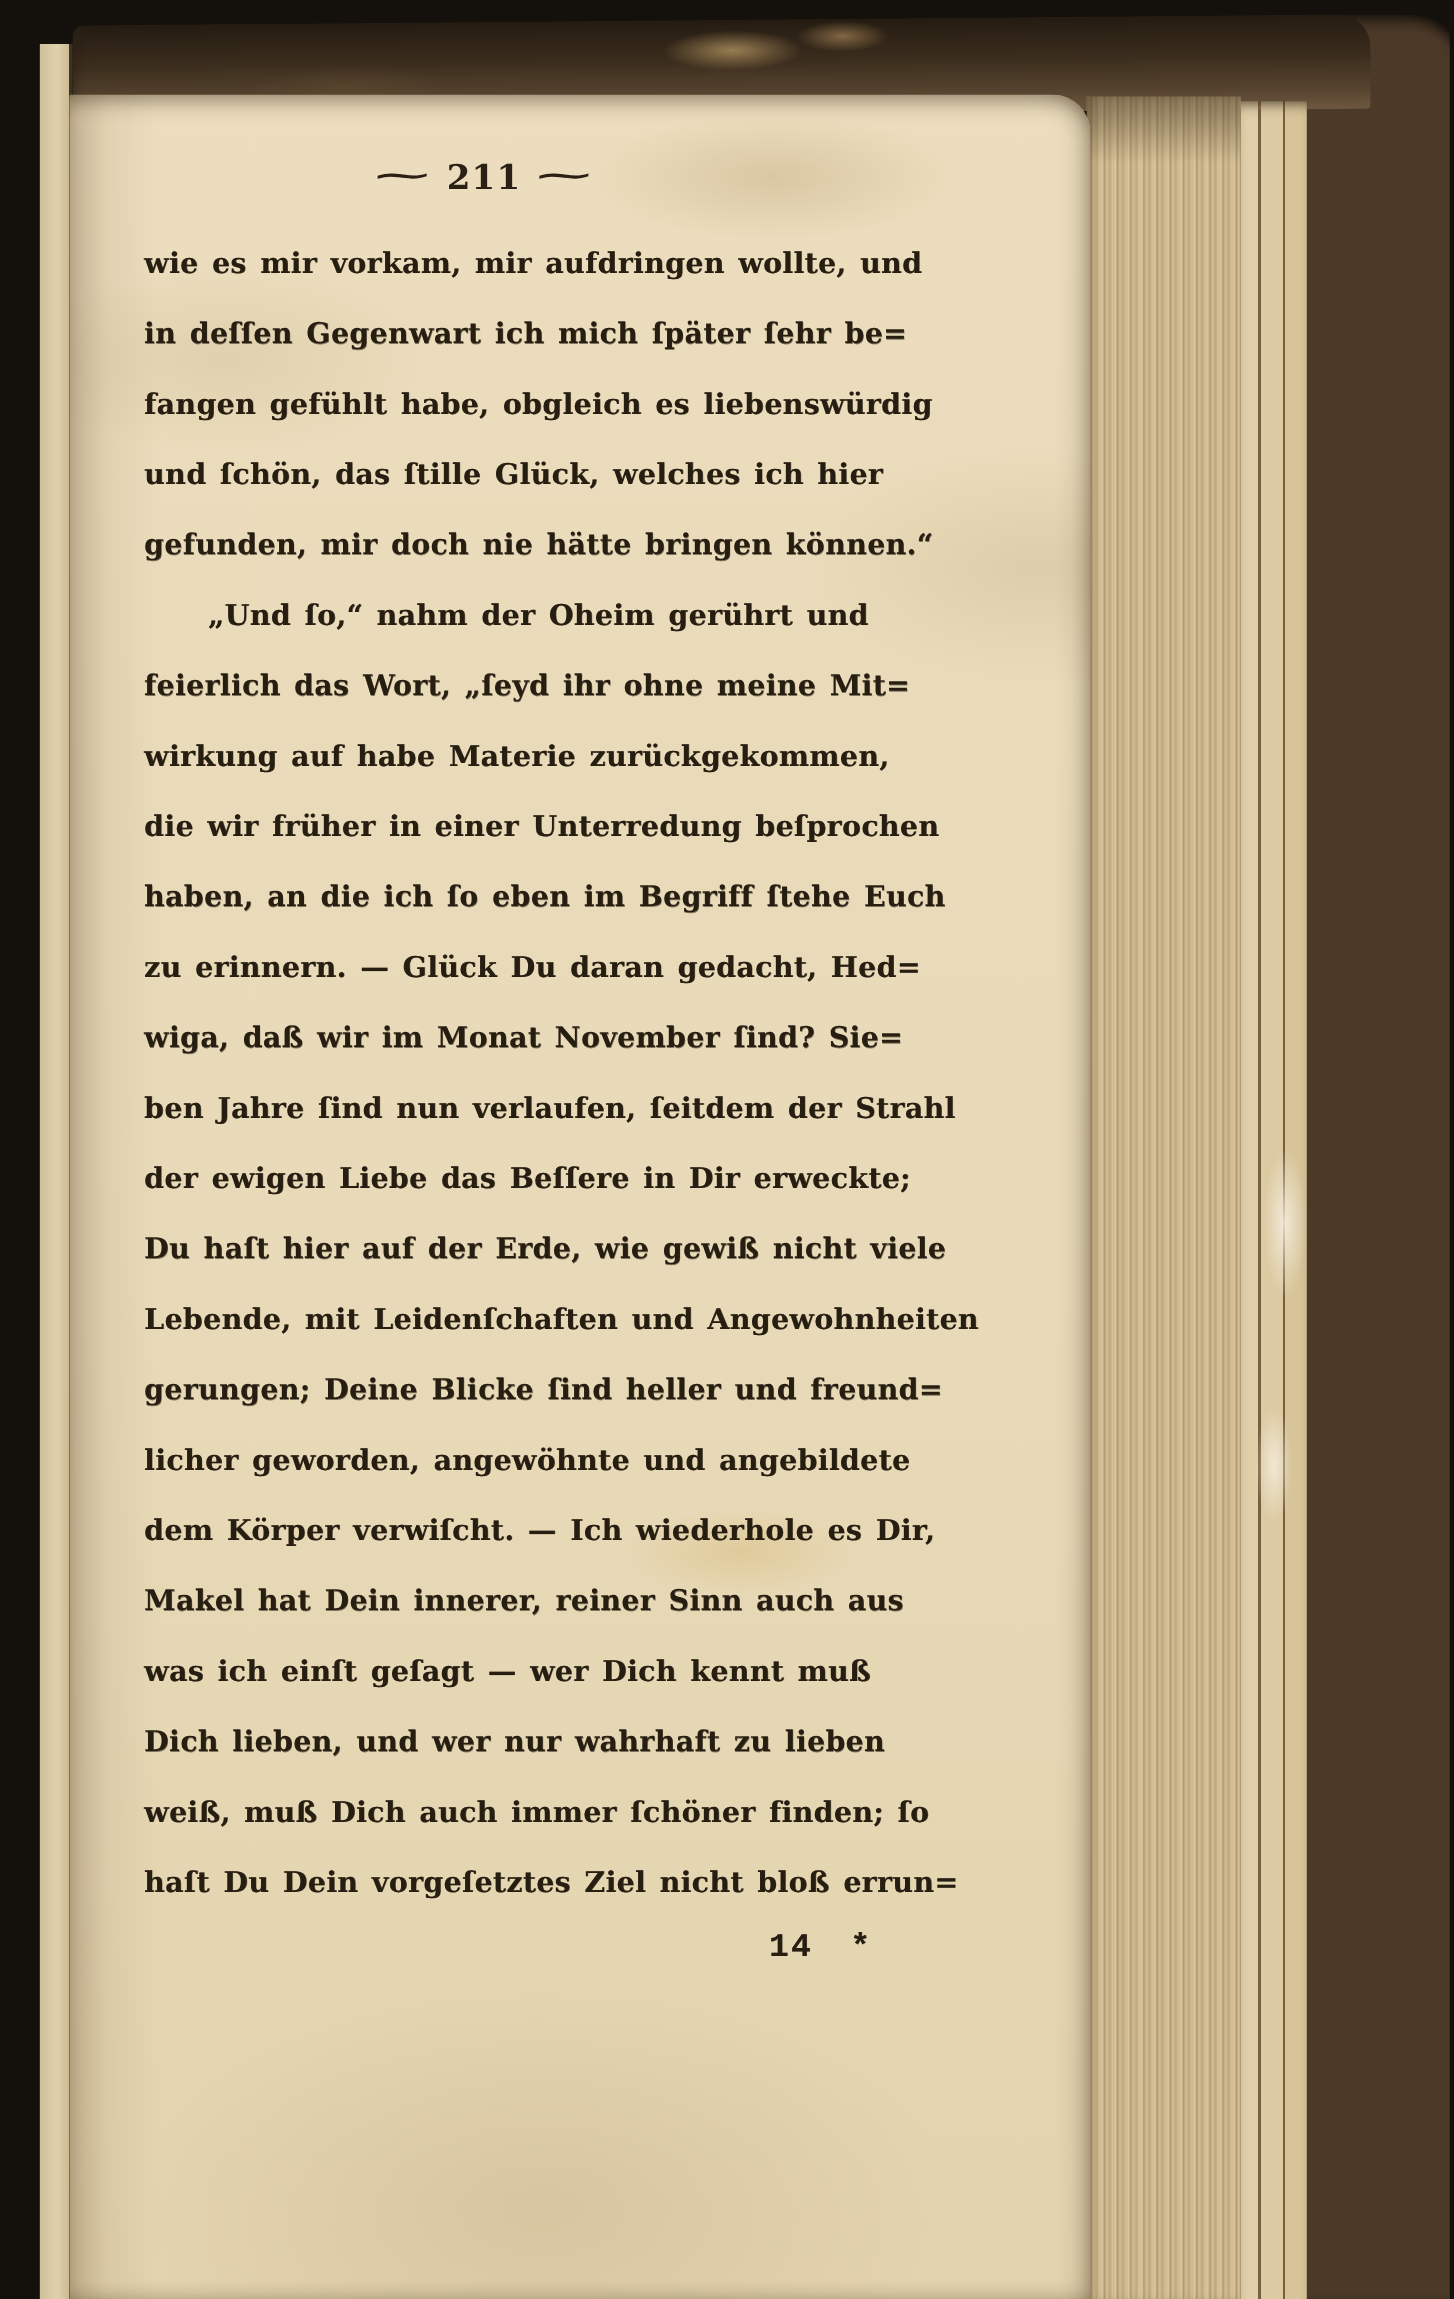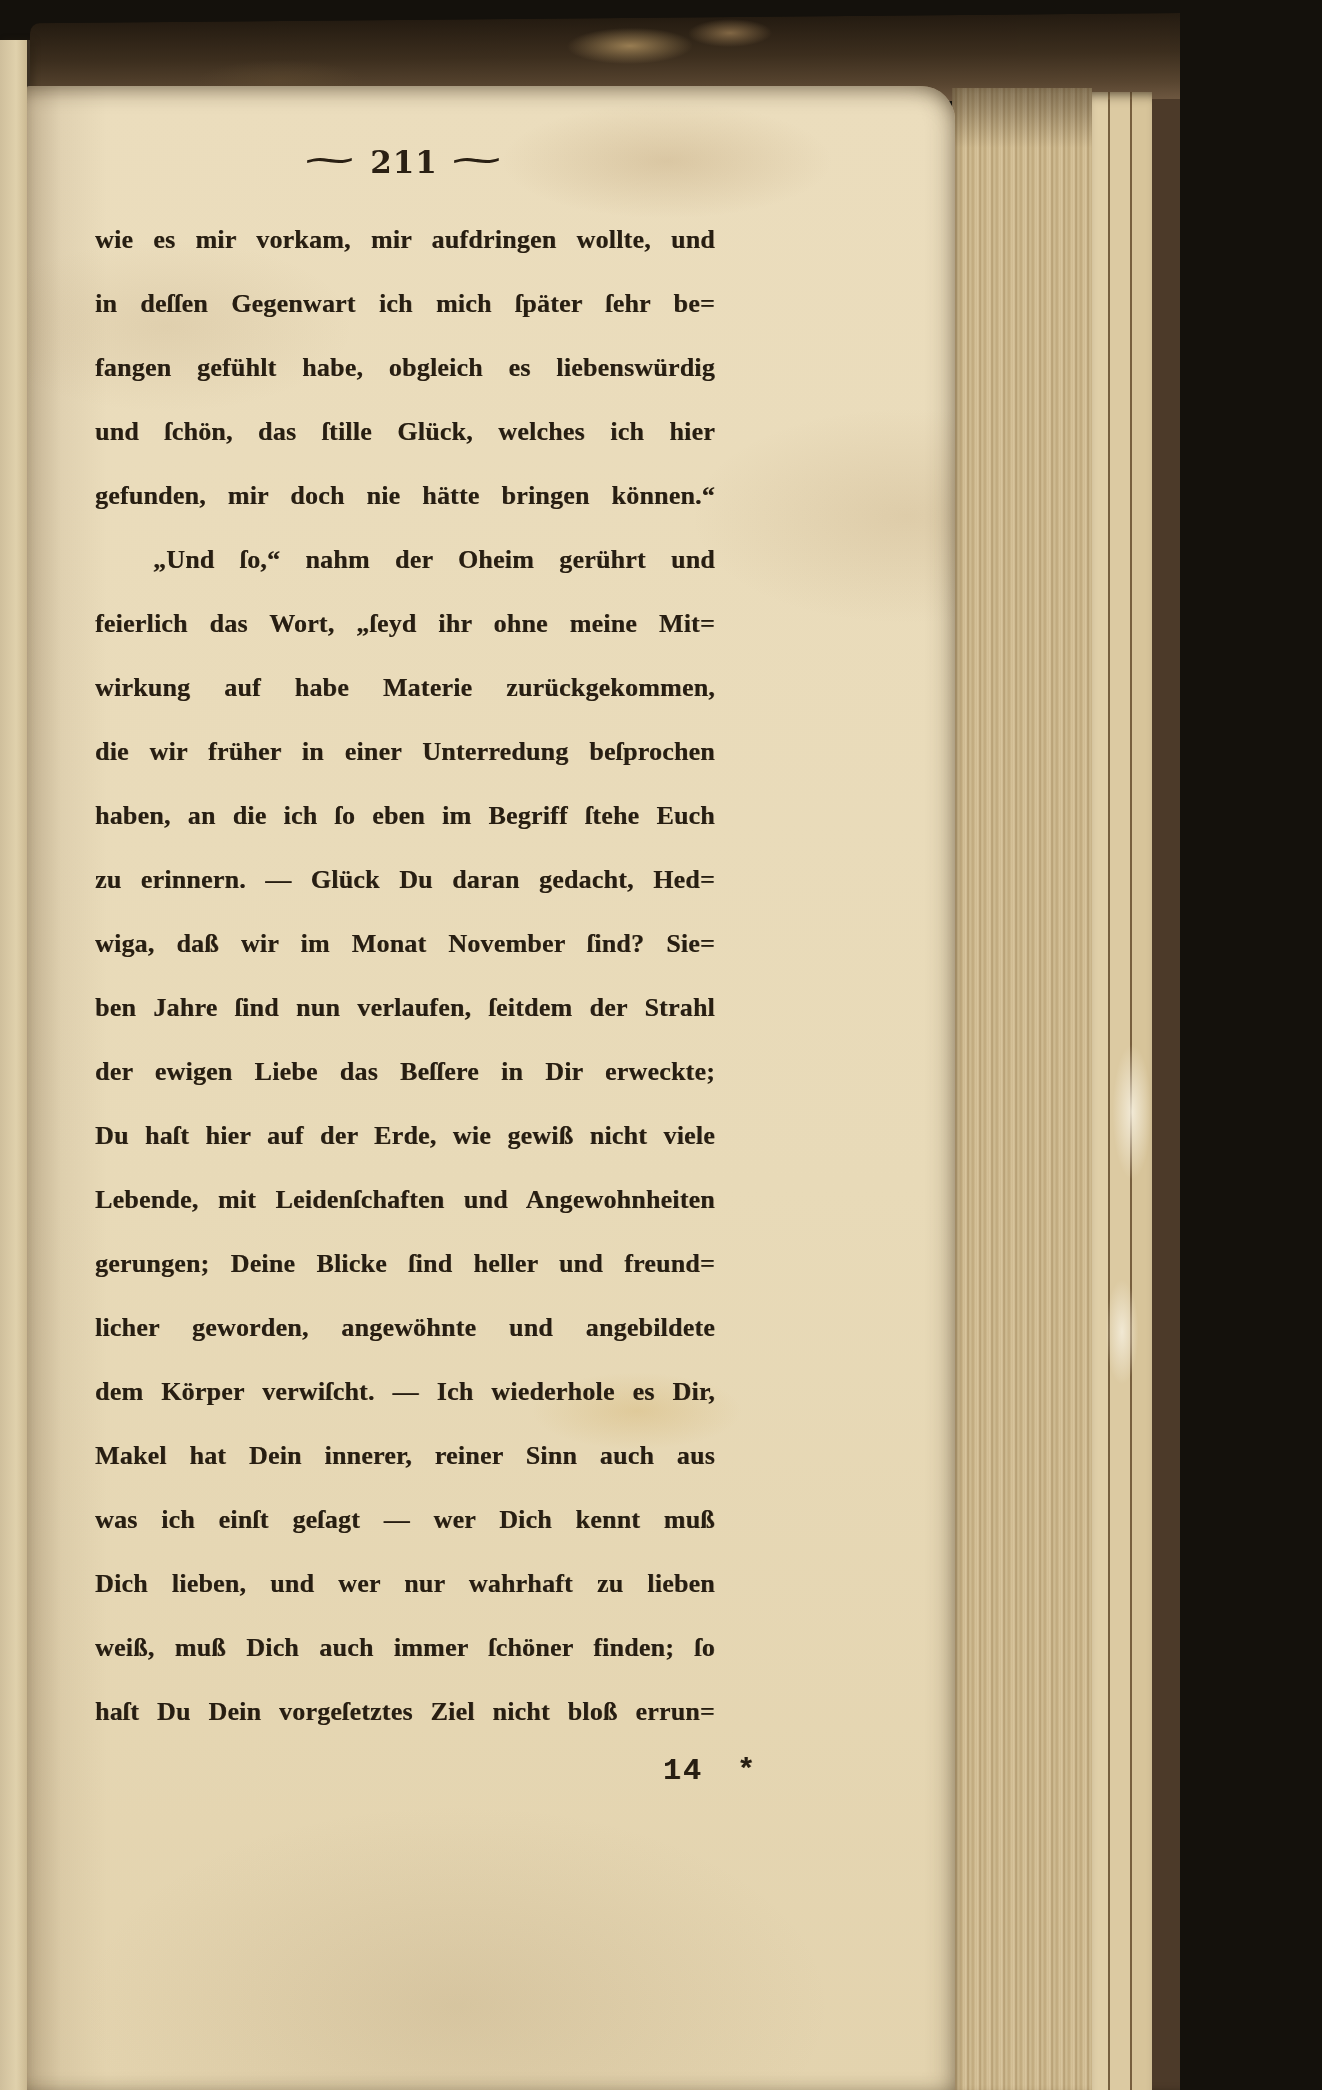--- a/index.html
+++ b/index.html
@@ -2,21 +2,21 @@
 <html><head>
 <meta charset="utf-8">
 <style>
   html, body { margin: 0; padding: 0; }
   body {
     width: 1322px; height: 2090px;
     background: #14110c;
     font-family: "DejaVu Serif", serif;
     overflow: hidden;
   }
-  .stage { position: relative; width: 1180px; height: 2090px; overflow: hidden; }
+  .stage { position: relative; width: 1282px; height: 2090px; overflow: hidden; margin-left: 36px; }
 
   
   .leather {
     position: absolute; left: 1128px; top: 14px; width: 170px; height: 2076px;
     border-radius: 0 52px 0 0;
     background:
       radial-gradient(ellipse 90px 160px at 120px 300px, rgba(30,20,12,0.55), transparent 70%),
       radial-gradient(ellipse 70px 220px at 40px 1500px, rgba(25,17,10,0.5), transparent 70%),
       radial-gradient(ellipse 80px 120px at 110px 1980px, rgba(15,10,6,0.7), transparent 75%),
       linear-gradient(100deg, #6a5340 0%, #5a4432 35%, #45342  55%, #3a2c1f 75%, #503d2b 100%);
@@ -93,21 +93,20 @@
   }
 
   .text-block { position: absolute; left: 68px; top: 122px; width: 620px; }
   .line {
     height: 64px; line-height: 64px;
     font-size: 26px; font-weight: 700; color: #271e12;
     letter-spacing: 0.2px; word-spacing: 3px;
     text-align: justify; text-align-last: justify;
     white-space: nowrap;
     text-shadow: 0.4px 0.4px 0.5px rgba(45,33,18,0.55);
-    font-family: Liberation Serif, serif;
   }
   .line.indent { padding-left: 58px; }
 
   .footer {
     position: absolute; left: 636px; top: 1668px;
     font-size: 30px; font-weight: 700; color: #271e12;
     word-spacing: 14px; letter-spacing: 2px;
     text-shadow: 0.4px 0.4px 0.5px rgba(45,33,18,0.55);
     font-family: Liberation Mono, monospace;
   }

